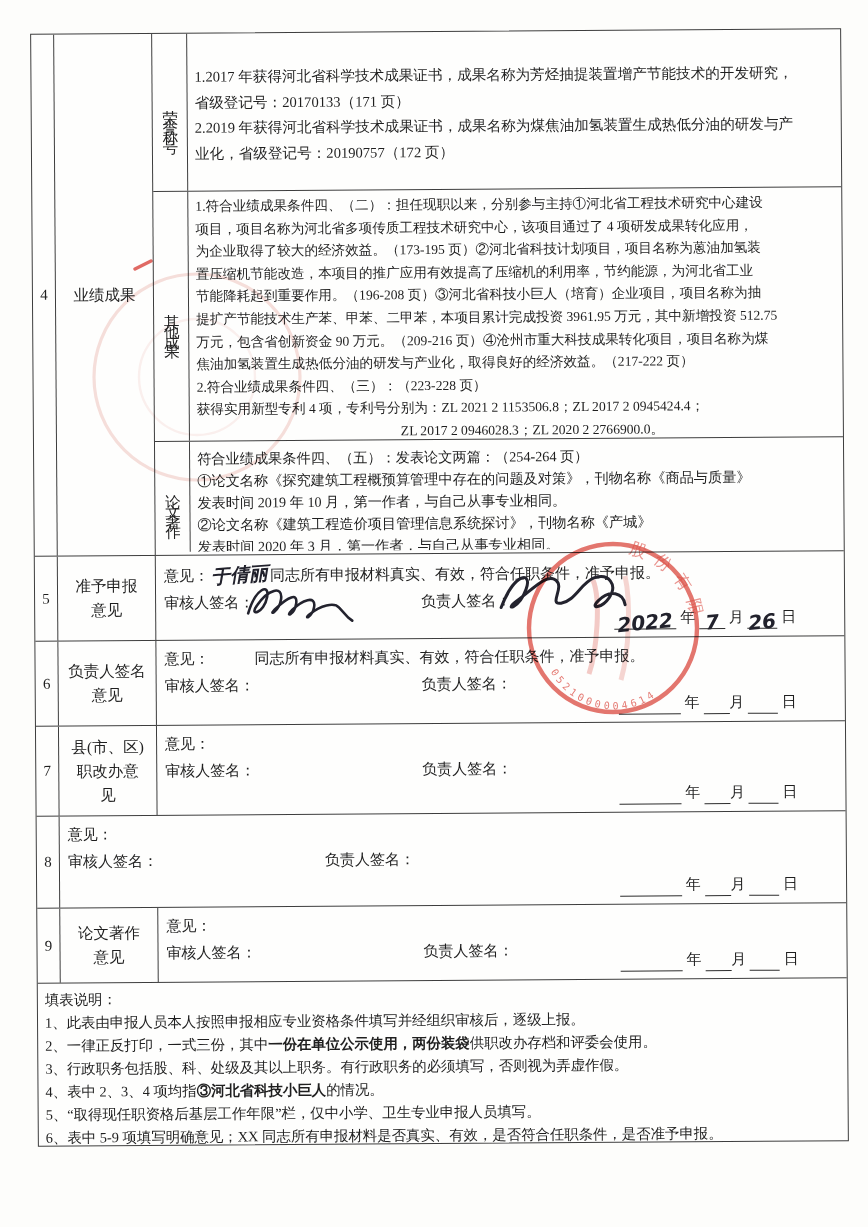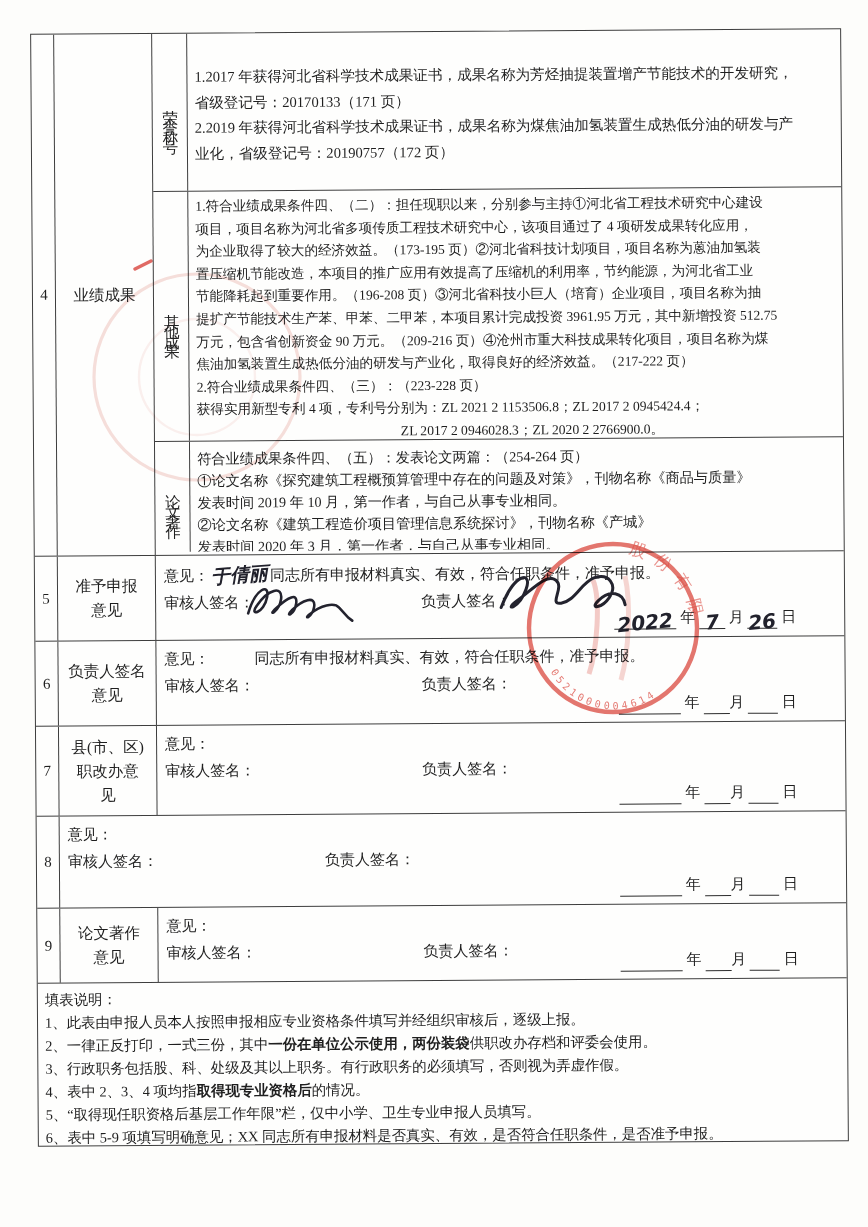--- a/index.html
+++ b/index.html
@@ -203,21 +203,21 @@
         <span class="ul ul-d"></span> <span>日</span>
       </div>
     </div>
   </div>
 
   <div class="notes">
     <div>填表说明：</div>
     <div><span>1、此表由申报人员本人按照申报相应专业资格条件填写并经组织审核后，逐级上报。</span><span class="b"></span><span></span></div>
     <div><span>2、一律正反打印，一式三份，其中</span><span class="b">一份在单位公示使用，两份装袋</span><span>供职改办存档和评委会使用。</span></div>
     <div><span>3、行政职务包括股、科、处级及其以上职务。有行政职务的必须填写，否则视为弄虚作假。</span><span class="b"></span><span></span></div>
-    <div><span>4、表中 2、3、4 项均指</span><span class="b">取得现专业资格后</span><span>的情况。</span></div>
+    <div><span>4、表中 2、3、4 项均指</span><span class="b">③河北省科技小巨人</span><span>的情况。</span></div>
     <div><span>5、“取得现任职资格后基层工作年限”栏，仅中小学、卫生专业申报人员填写。</span><span class="b"></span><span></span></div>
     <div><span>6、表中 5-9 项填写明确意见；XX 同志所有申报材料是否真实、有效，是否符合任职条件，是否准予申报。</span><span class="b"></span><span></span></div>
   </div>
 </div>
 
 <svg class="stamp" style="left:75px;top:255px" width="250" height="250" viewBox="0 0 250 250">
   <circle cx="122" cy="122" r="103" fill="none" stroke="#e7aaa2" stroke-width="3.2" opacity="0.38"></circle>
   <circle cx="122" cy="122" r="58" fill="none" stroke="#eebbb4" stroke-width="2.4" opacity="0.22"></circle>
   <path d="M60 14 L76 6" stroke="#d9453e" stroke-width="3.4" opacity="0.8" fill="none" stroke-linecap="round"></path>
 </svg>

